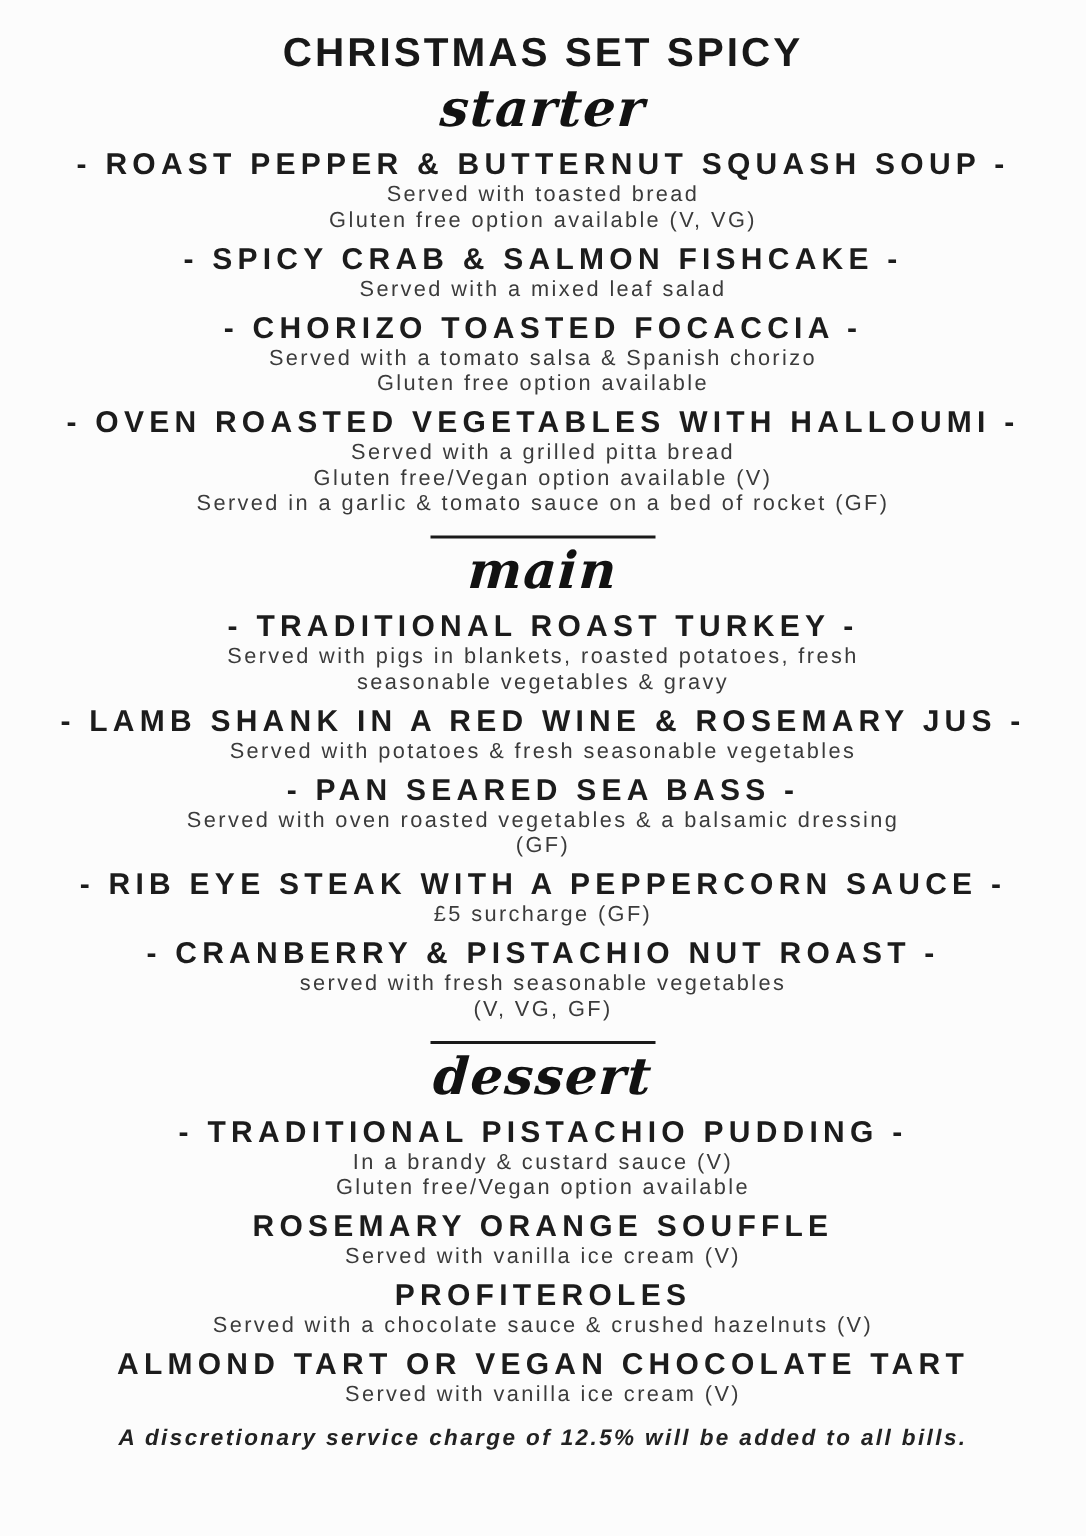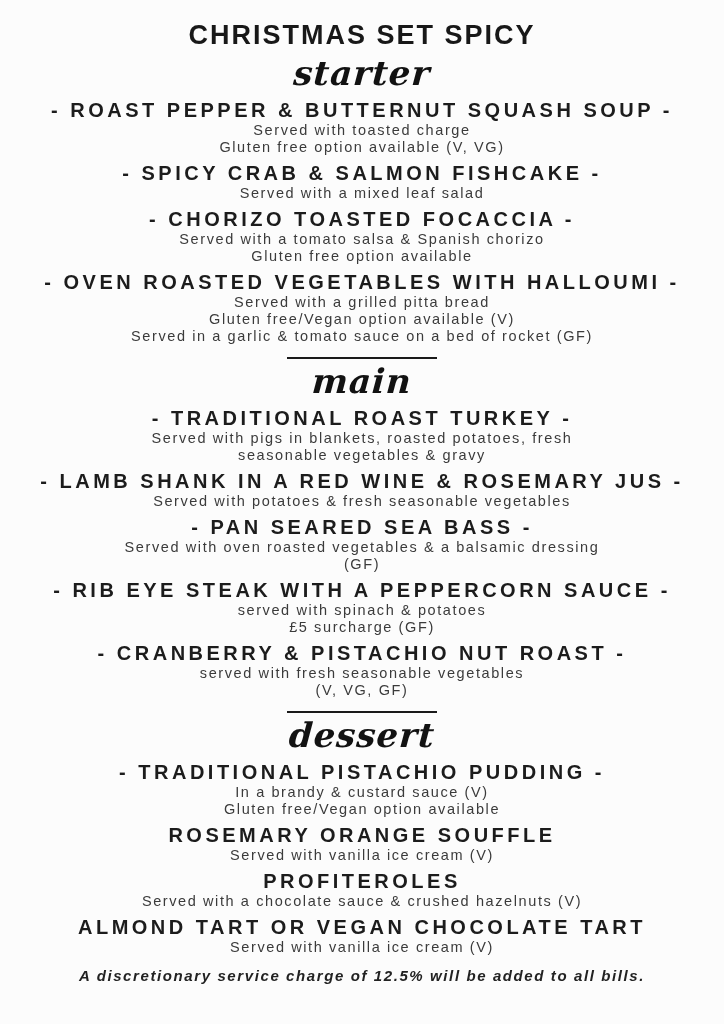--- a/index.html
+++ b/index.html
@@ -76,21 +76,21 @@
 </style>
 </head>
 <body>
 
 <div class="menu-page">
   <div class="page-title">CHRISTMAS SET SPICY</div>
 
   <div>
       <div class="script-header">starter</div>
       <div class="item-title">- ROAST PEPPER &amp; BUTTERNUT SQUASH SOUP -</div>
-      <div class="desc-line">Served with toasted charge</div>
+      <div class="desc-line">Served with toasted bread</div>
       <div class="desc-line">Gluten free option available (V, VG)</div>
       <div class="item-title">- SPICY CRAB &amp; SALMON FISHCAKE -</div>
       <div class="desc-line">Served with a mixed leaf salad</div>
       <div class="item-title">- CHORIZO TOASTED FOCACCIA -</div>
       <div class="desc-line">Served with a tomato salsa &amp; Spanish chorizo</div>
       <div class="desc-line">Gluten free option available</div>
       <div class="item-title">- OVEN ROASTED VEGETABLES WITH HALLOUMI -</div>
       <div class="desc-line">Served with a grilled pitta bread</div>
       <div class="desc-line">Gluten free/Vegan option available (V)</div>
       <div class="desc-line">Served in a garlic &amp; tomato sauce on a bed of rocket (GF)</div>
@@ -98,21 +98,20 @@
       <div class="script-header">main</div>
       <div class="item-title">- TRADITIONAL ROAST TURKEY -</div>
       <div class="desc-line">Served with pigs in blankets, roasted potatoes, fresh</div>
       <div class="desc-line">seasonable vegetables &amp; gravy</div>
       <div class="item-title">- LAMB SHANK IN A RED WINE &amp; ROSEMARY JUS -</div>
       <div class="desc-line">Served with potatoes &amp; fresh seasonable vegetables</div>
       <div class="item-title">- PAN SEARED SEA BASS -</div>
       <div class="desc-line">Served with oven roasted vegetables &amp; a balsamic dressing</div>
       <div class="desc-line">(GF)</div>
       <div class="item-title">- RIB EYE STEAK WITH A PEPPERCORN SAUCE -</div>
-      <div class="desc-line">served with spinach &amp; potatoes</div>
       <div class="desc-line">£5 surcharge (GF)</div>
       <div class="item-title">- CRANBERRY &amp; PISTACHIO NUT ROAST -</div>
       <div class="desc-line">served with fresh seasonable vegetables</div>
       <div class="desc-line">(V, VG, GF)</div>
       <div class="divider"></div>
       <div class="script-header">dessert</div>
       <div class="item-title">- TRADITIONAL PISTACHIO PUDDING -</div>
       <div class="desc-line">In a brandy &amp; custard sauce (V)</div>
       <div class="desc-line">Gluten free/Vegan option available</div>
       <div class="item-title">ROSEMARY ORANGE SOUFFLE</div>

